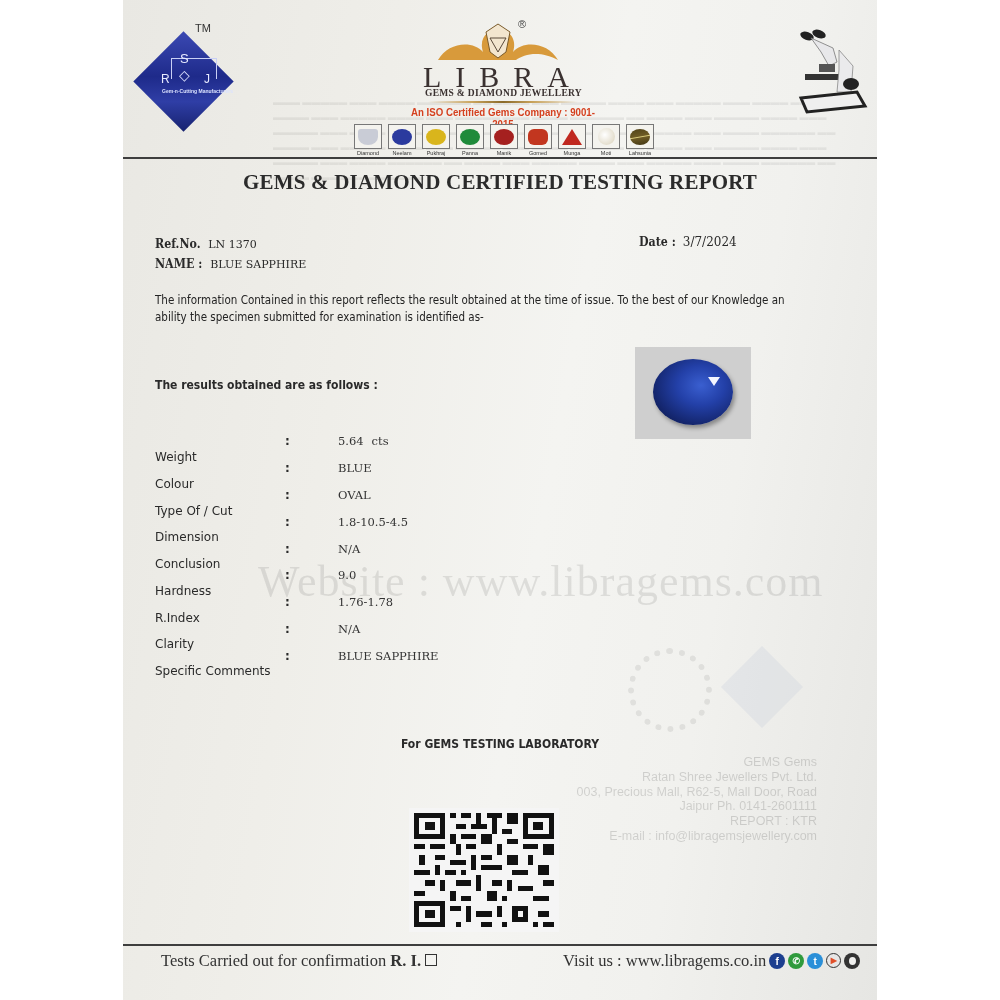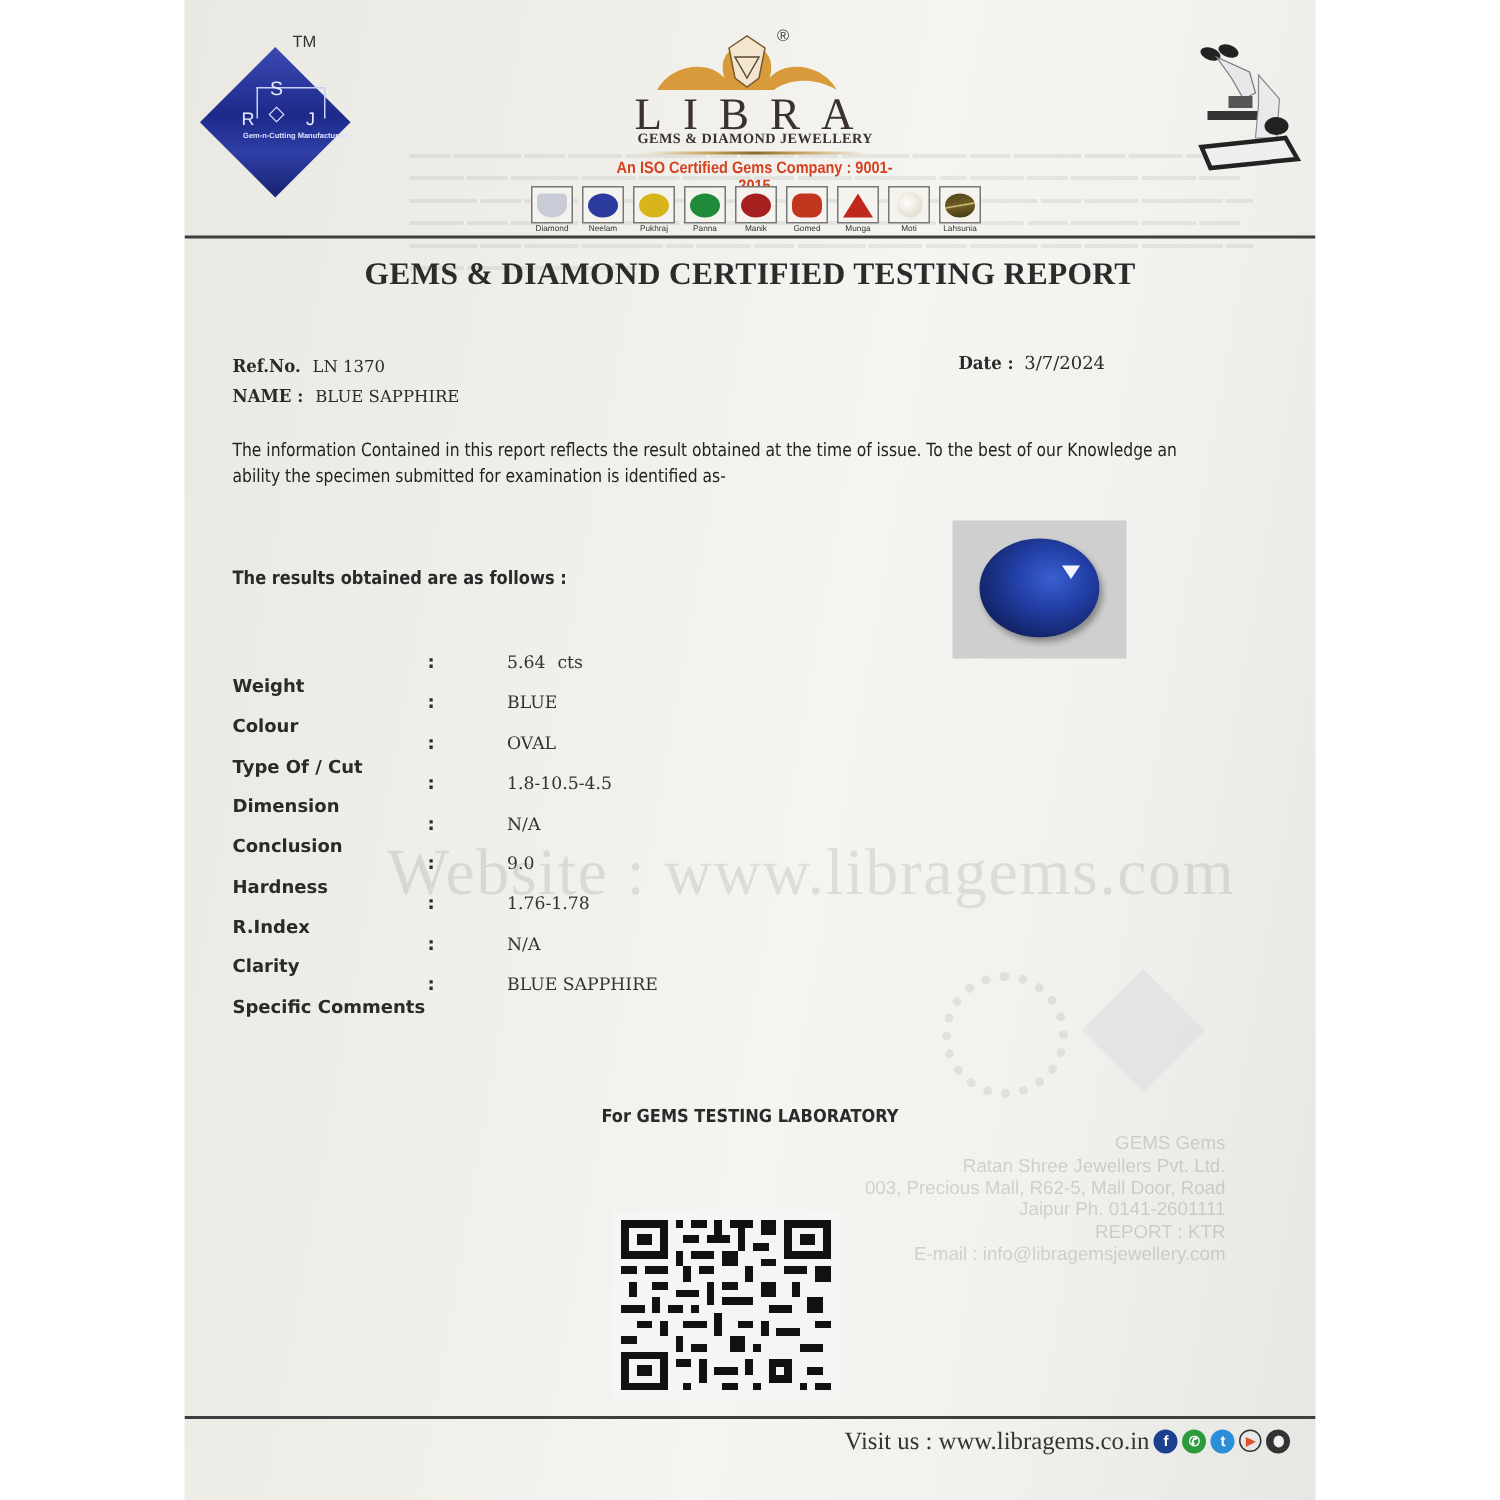--- a/index.html
+++ b/index.html
@@ -70,21 +70,21 @@
   .photo { left:512px; top:347px; width:116px; height:92px; background:#cfcfcf; }
   .stone {
     position:absolute; left:18px; top:12px; width:80px; height:66px; border-radius:50%;
     background: radial-gradient(ellipse at 60% 40%, #3a5fd0 0%, #2340a8 35%, #14266e 70%, #0b1438 100%);
     box-shadow: 2px 3px 4px rgba(0,0,0,0.35);
   }
   .facet { position:absolute; left:55px; top:18px; width:0; height:0; border-left:6px solid transparent; border-right:6px solid transparent; border-top:9px solid #f4f6ff; }
 
   .spec { left:32px; top:428px; font-family:"DejaVu Sans",sans-serif; font-size:12px; }
   .spec-row { display:flex; height:26.8px; align-items:center; }
-  .spec-k { width:130px; font-weight:bold; color:#2a2a2a;margin-top:31px; }
+  .spec-k { width:130px; font-weight:normal; color:#2a2a2a;margin-top:31px; }
   .spec-c { width:22px; font-weight:bold; }
   .spec-v { font-family:"DejaVu Serif",serif; font-size:11.5px; color:#333;margin-left:31px; }
   .unit { margin-left:8px; }
 
   .lab { left:0; width:754px; top:737px; text-align:center; font-size:12px; font-weight:bold; font-family:"DejaVu Sans",sans-serif; transform:scaleX(0.9); }
 
   .qr { left:286px; top:808px; width:150px; height:124px; background:#fff; }
 
   .foot-left { left:38px; top:951px; font-size:16.5px; font-family:"Liberation Serif",serif; color:#333; }
   .foot-left b { font-weight:bold; }
@@ -351,20 +351,24 @@
       <rect x="9" y="22" width="1" height="1"></rect>
         <rect x="14" y="22" width="2" height="1"></rect>
         <rect x="18" y="22" width="1" height="1"></rect>
         <rect x="24" y="22" width="1" height="1"></rect>
         <rect x="26" y="22" width="2" height="1"></rect>
     </g>
   </svg>
 
   <div class="abs rule" style="top:944px;"></div>
 
+  <div class="abs foot-left">
+    <span>Tests Carried out for confirmation</span>
+    <b>R. I.</b><span class="chk"></span>
+  </div>
 
   <div class="abs foot-right">
     <span>Visit us : www.libragems.co.in</span>
     <div class="social">
       <span class="soc" style="background:#1d3f8f;">f</span>
       <span class="soc" style="background:#2f9a3c;font-size:9px;">✆</span>
       <span class="soc" style="background:#2a8fd8;">t</span>
       <span class="soc" style="background:#e7e7e7;color:#e0502a;border:1.5px solid #333;width:13px;height:13px;font-size:8px;">▶</span>
       <span class="soc" style="background:#333;">
           <span style="width:7px;height:8px;border-radius:50%;background:#f0f0ee;display:block;"></span>

